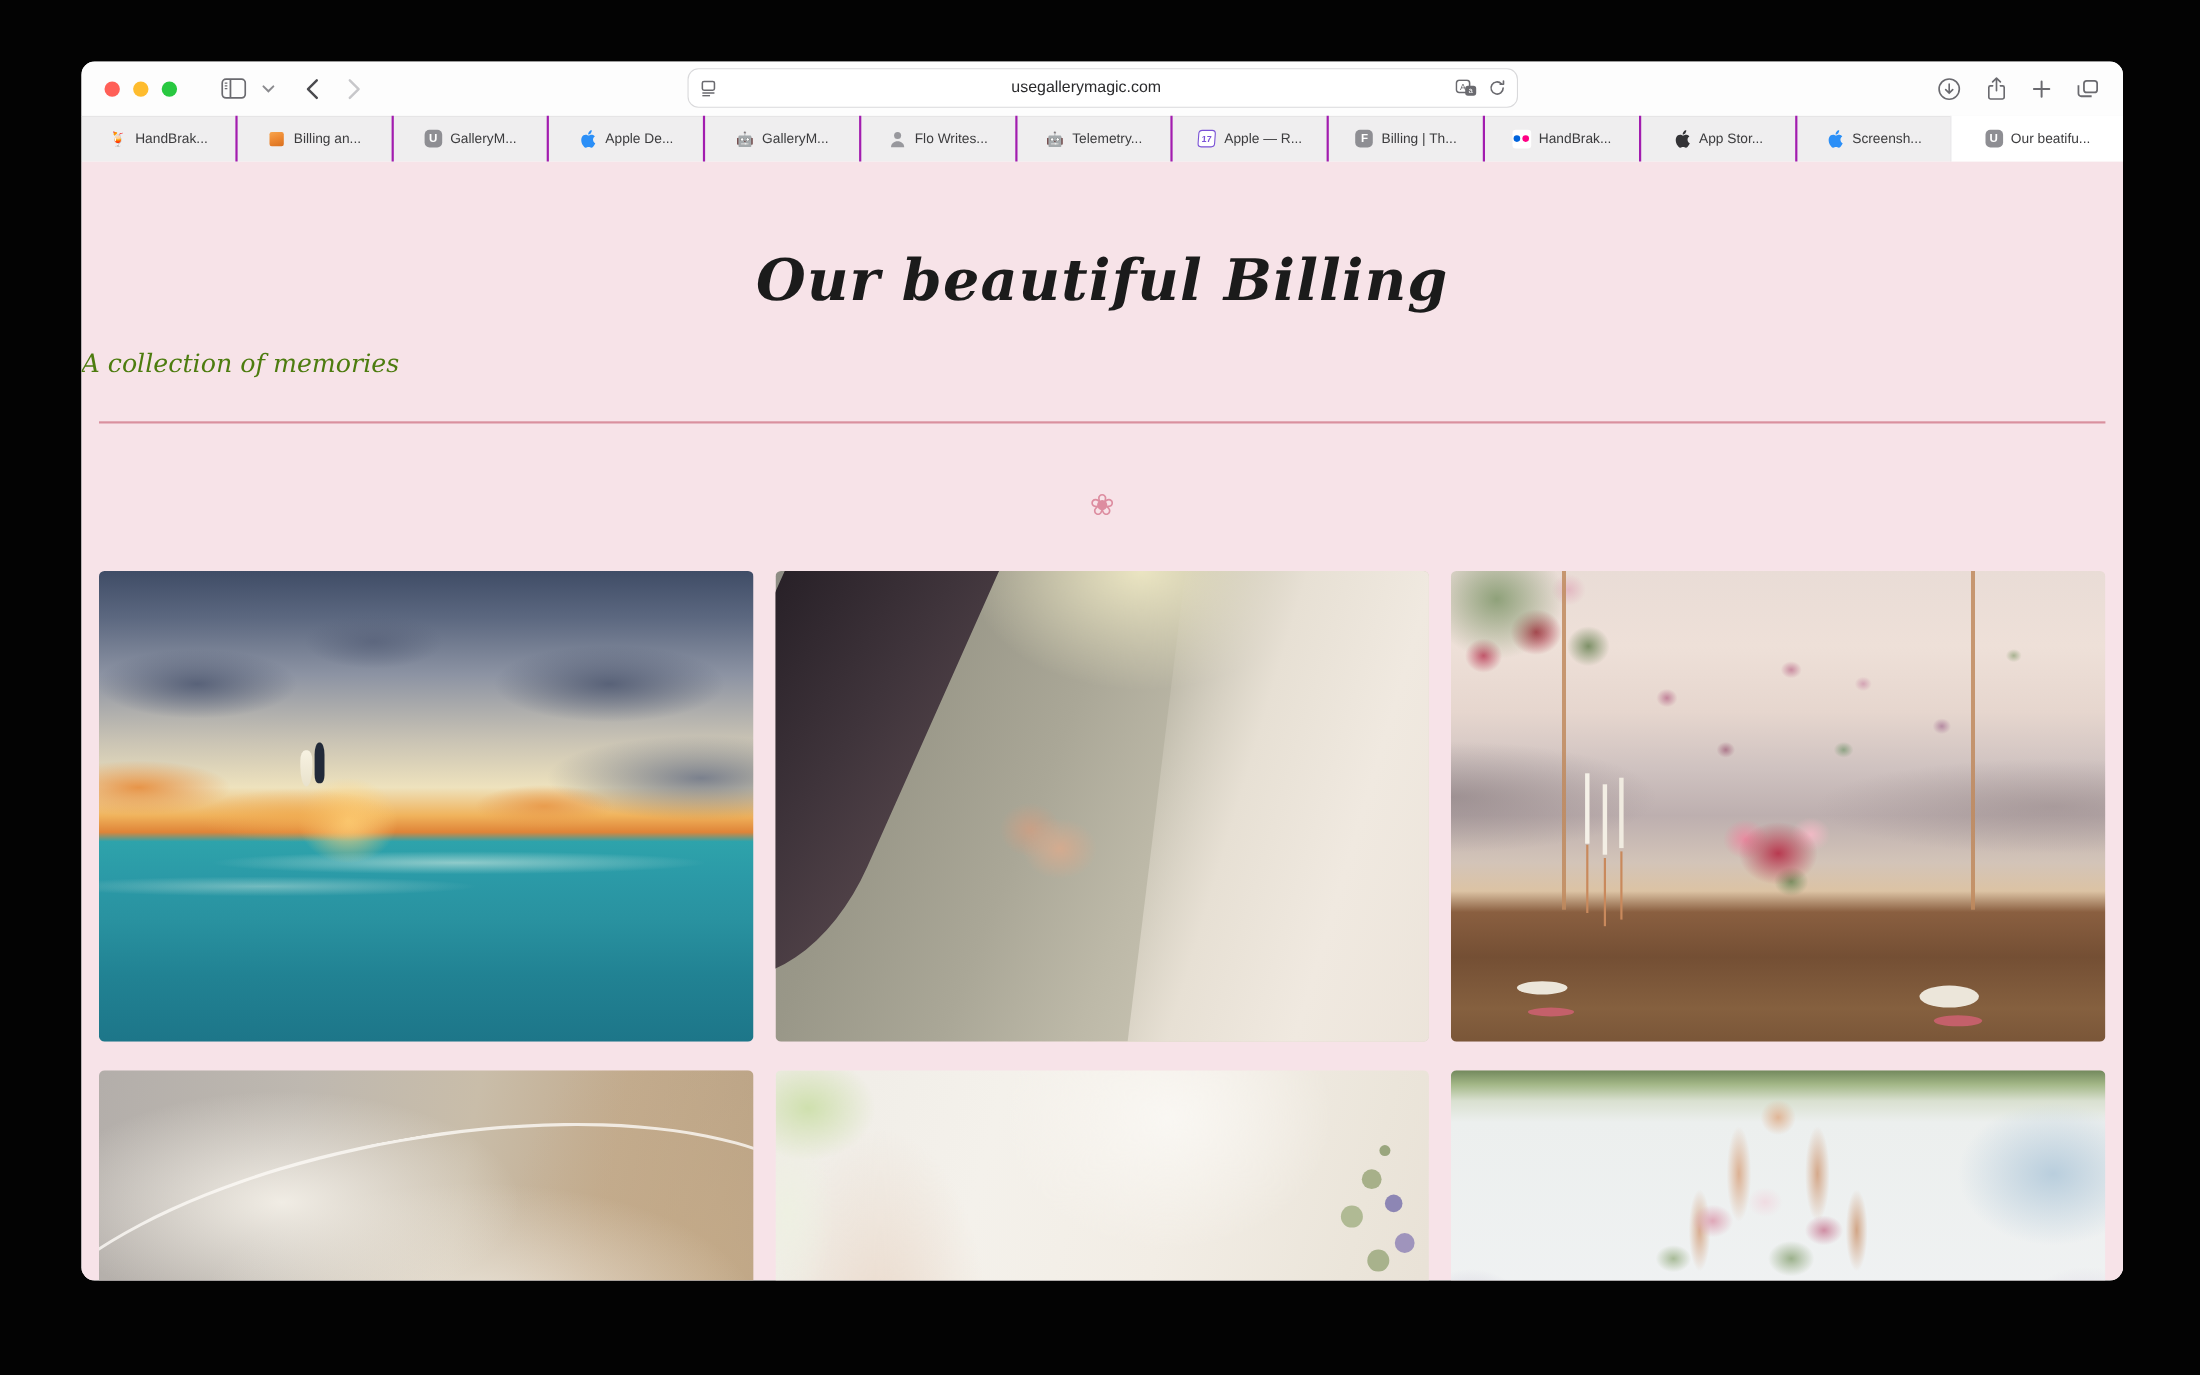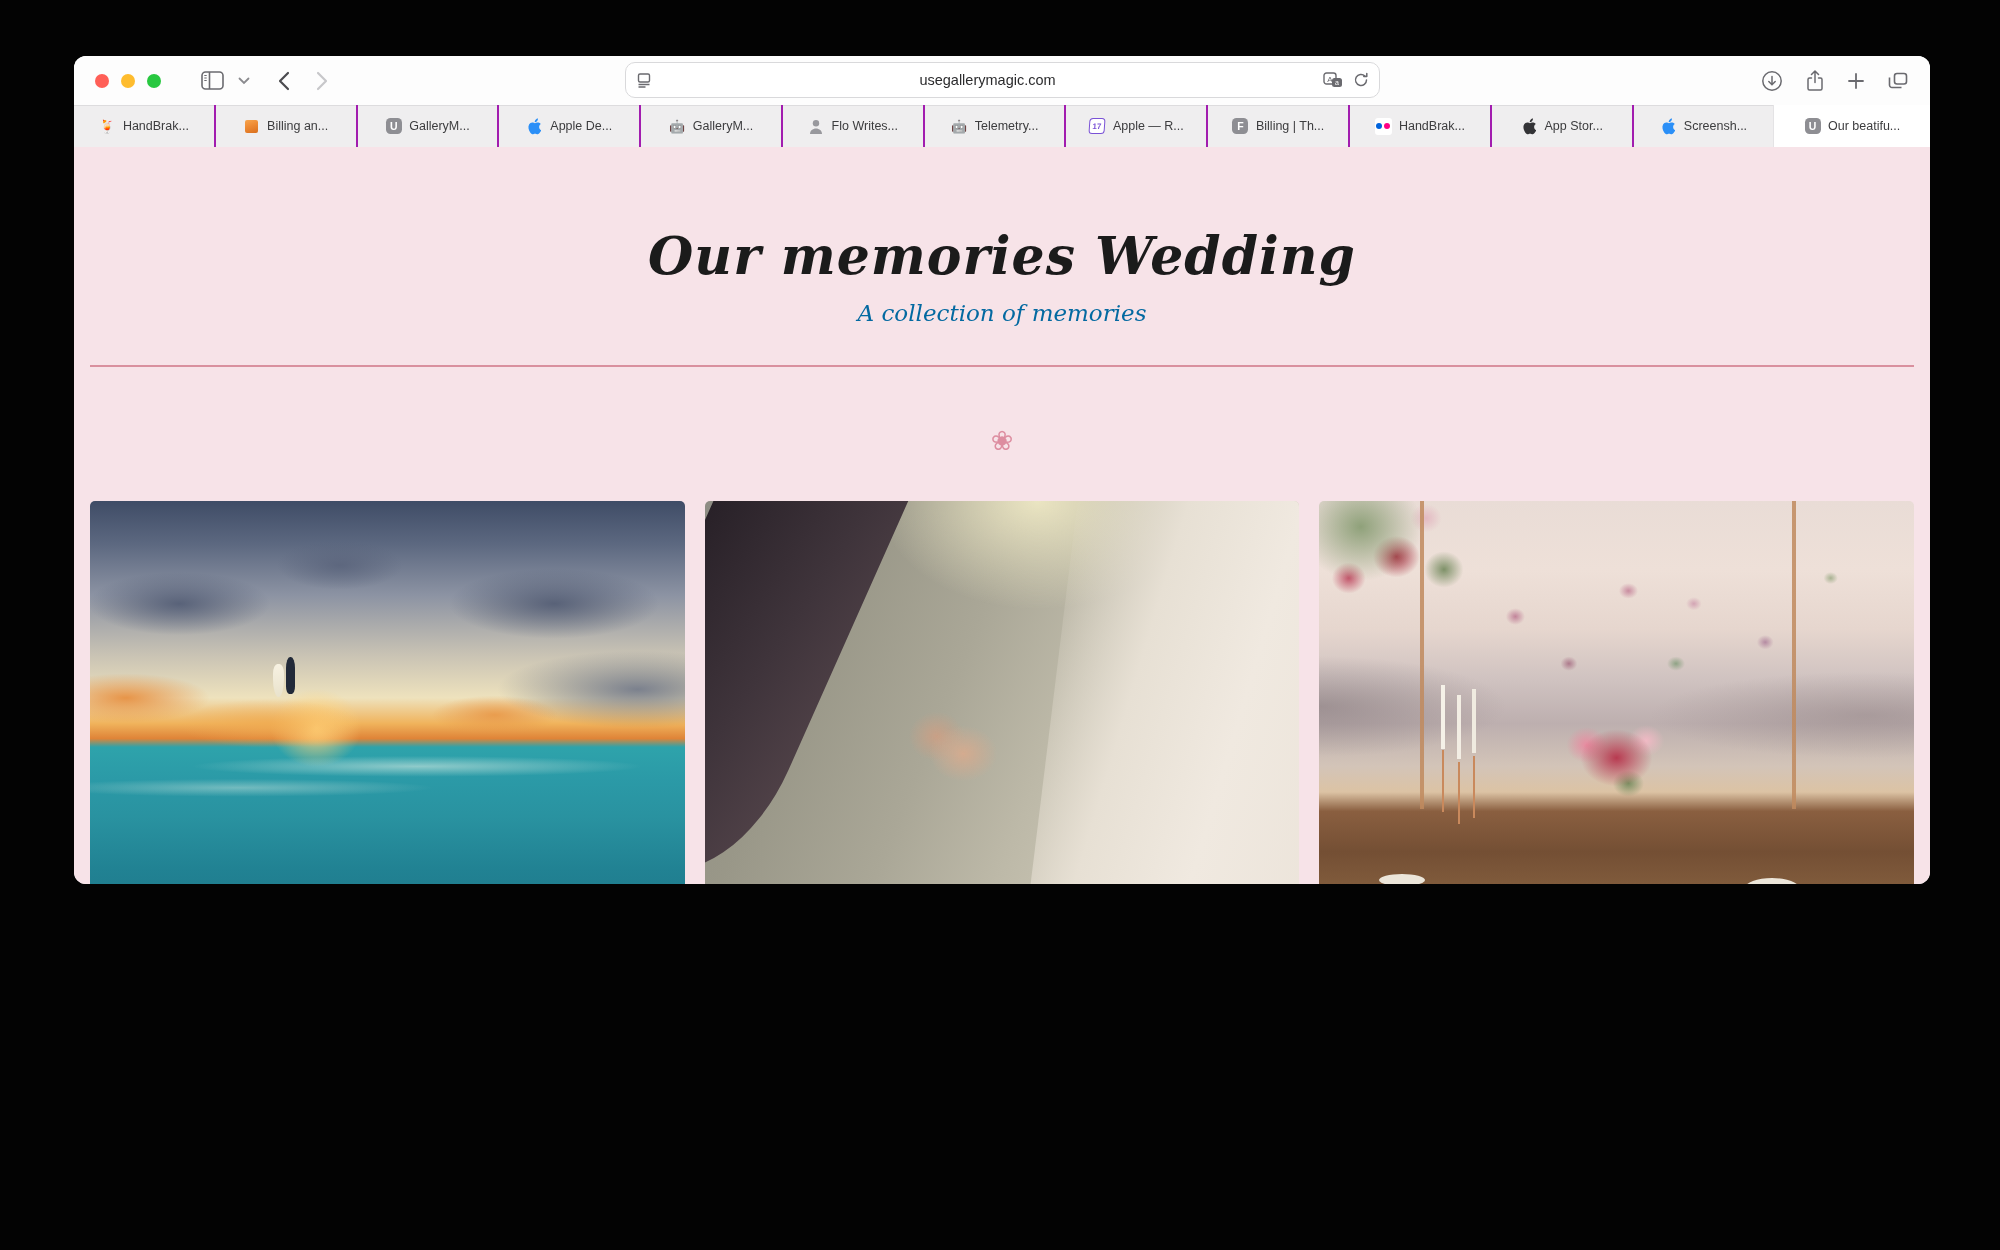--- a/index.html
+++ b/index.html
@@ -1,20 +1,20 @@
 <!DOCTYPE html>
 <html><head>
 <meta charset="utf-8">
 <style>
   html,body{margin:0;padding:0;}
   body{width:2000px;height:1250px;background:#030303;position:relative;overflow:hidden;
        font-family:"Liberation Sans",sans-serif;-webkit-font-smoothing:antialiased;}
 
   
-  .window{position:absolute;left:74px;top:56px;width:1856px;height:828px;
+  .window{position:absolute;left:74px;top:56px;width:1856px;height:1108px;
           background:#fff;border-radius:12px;overflow:hidden;}
 
   
   .toolbar{position:relative;height:49px;background:#fdfdfd;display:flex;align-items:center;
            padding:0 0 0 21px;}
   .traffic{display:flex;gap:12px;align-items:center;}
   .tl{width:14px;height:14px;border-radius:50%;}
   .tl.red{background:#ff5f57;}　.tl.yellow{background:#febc2e;} .tl.green{background:#28c840;}
   .tl.yellow{background:#febc2e;}
   .tbtn{display:flex;align-items:center;justify-content:center;border:none;background:none;
@@ -50,22 +50,22 @@
   .fi-flickr{display:inline-flex;align-items:center;justify-content:center;gap:2px;width:17px;height:17px;
              background:#fff;border-radius:3px;}
   .fi-flickr i{width:6px;height:6px;border-radius:50%;display:inline-block;}
   .fi-flickr .b{background:#0063dc;} .fi-flickr .p{background:#ff0084;}
 
   
   .content{position:relative;height:1017px;background:#f7e3e8;overflow:hidden;padding-top:76px;
            box-sizing:border-box;}
   .page-title{margin:0;text-align:center;font-family:"DejaVu Serif",serif;font-style:italic;
               font-weight:bold;font-size:52px;line-height:65px;color:#1b1b1b;letter-spacing:1px;}
-  .page-subtitle{margin:10px 0 0;text-align:center;font-family:"DejaVu Serif",serif;font-style:italic;
-                 font-size:23px;line-height:30px;color:#0369a1;}
+  .page-subtitle{margin:28px 0 0;text-align:left;font-family:"DejaVu Serif",serif;font-style:italic;
+                 font-size:23px;line-height:30px;color:#4d7c0f;}
   .divider{height:2px;background:#d9909e;margin:37px 16px 0;}
   .ornament{margin-top:56px;height:36px;text-align:center;font-size:27px;line-height:36px;color:#dd8da0;}
 
   .gallery{display:grid;grid-template-columns:repeat(3,1fr);gap:26px 20px;margin:42px 16px 0;}
   .photo{position:relative;height:428px;border-radius:5px;overflow:hidden;cursor:pointer;}
   .photo::before,.photo::after{content:"";position:absolute;}
 
   
   .photo[data-photo="beach-sunset-couple"]{background:
     radial-gradient(130px 45px at 15% 24%, rgba(82,92,116,.9), transparent 70%),
@@ -361,21 +361,21 @@
     </div>
       <div class="tab active">
       <span class="fav">
           <span class="fi-badge">U</span>
         </span>
       <span class="tab-label">Our beatifu...</span>
     </div>
     </div>
 
   <div class="content">
-    <h1 class="page-title">Our memories Wedding</h1>
+    <h1 class="page-title">Our beautiful Billing</h1>
     <div class="page-subtitle">A collection of memories</div>
     <div class="divider"></div>
     <div class="ornament">❀</div>
     <div class="gallery">
         <div class="photo" data-photo="beach-sunset-couple" aria-label="Bride and groom walking on the beach at sunset"></div>
         <div class="photo" data-photo="holding-hands" aria-label="Bride and groom holding hands"></div>
         <div class="photo" data-photo="reception-table" aria-label="Wedding reception table by the sea with hanging flowers and candles"></div>
         <div class="photo" data-photo="veil-kiss" aria-label="Couple kissing under the bridal veil"></div>
         <div class="photo" data-photo="bridal-bouquet" aria-label="Bride holding a bouquet of white and purple flowers"></div>
         <div class="photo" data-photo="group-celebration" aria-label="Wedding party in traditional dress raising hands together"></div>

